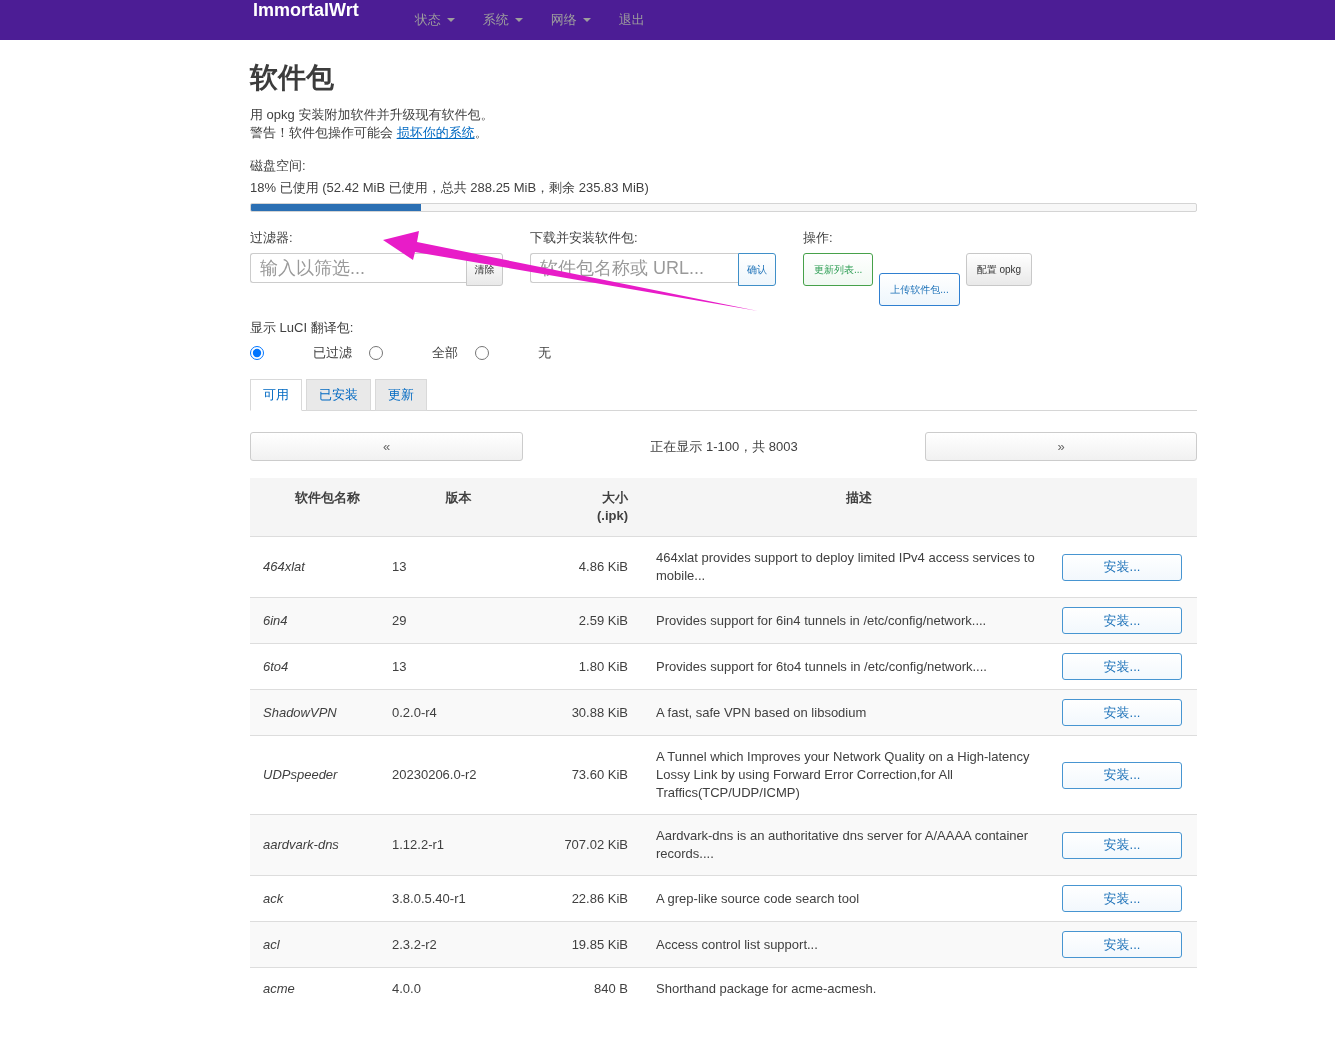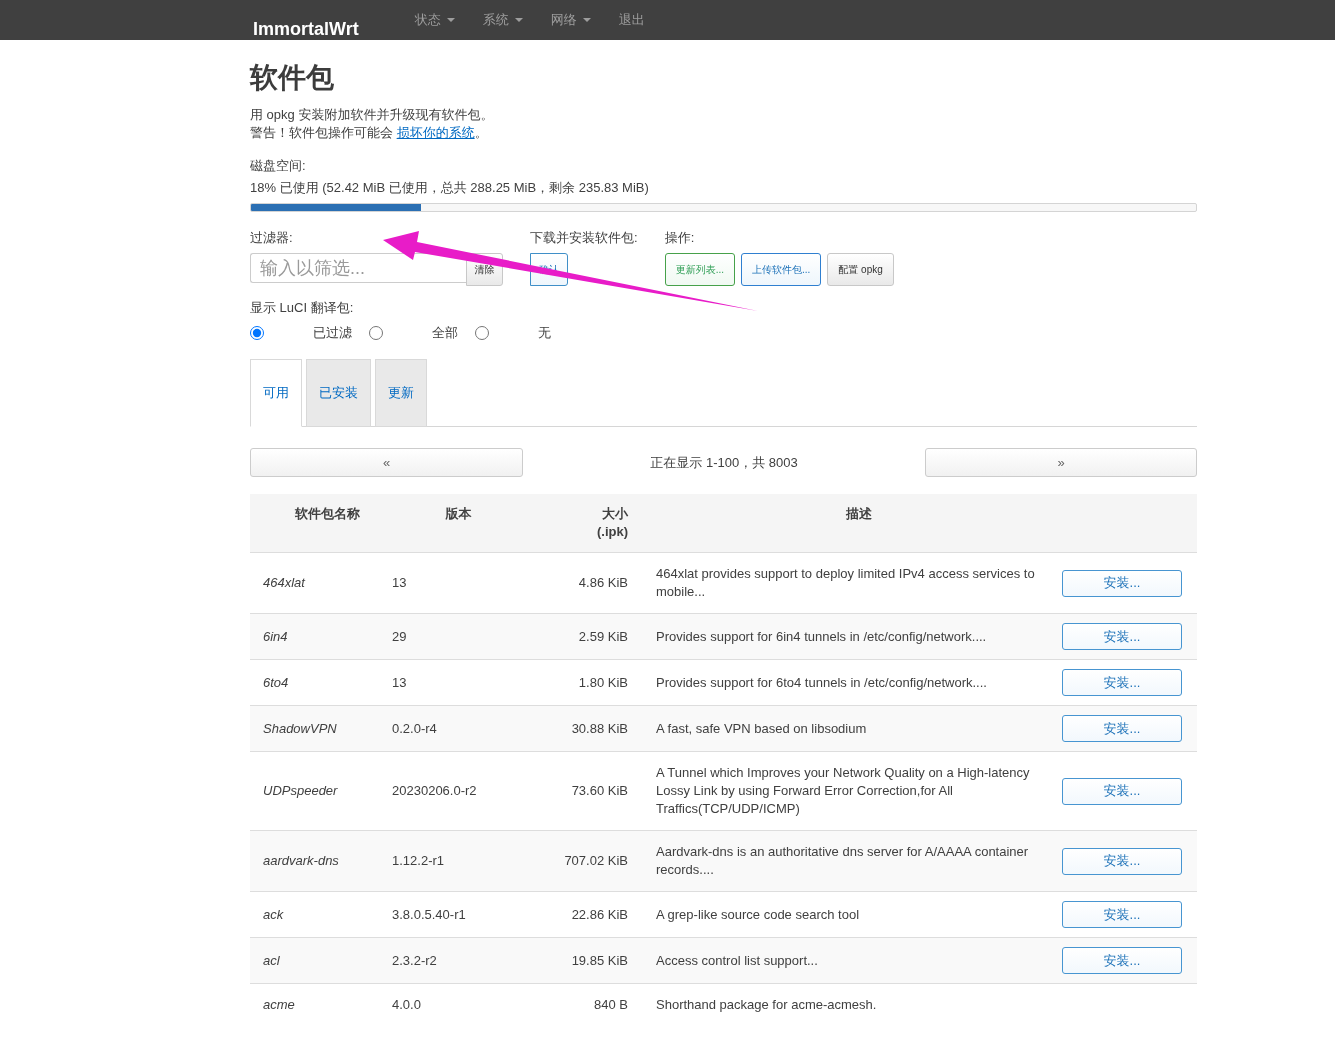--- a/index.html
+++ b/index.html
@@ -7,21 +7,21 @@
   html, body { margin: 0; padding: 0; }
   body {
     width: 1335px; height: 1044px; overflow: hidden; position: relative;
     background: #ffffff; color: #404040;
     font-family: "Liberation Sans", "DejaVu Sans", sans-serif;
     font-size: 13px;
   }
 
   
   .navbar {
-    height: 40px; background: #404040; display: flex; align-items: flex-end;
+    height: 40px; background: #4c1d95; display: flex; align-items: flex-start;
     padding-left: 253px;
   }
   .brand { color: #ffffff; font-size: 18px; font-weight: bold; margin-right: 42px; cursor: pointer; }
   .nav-items { display: flex; height: 40px; }
   .nav-item {
     color: #9d9d9d; font-size: 13px; padding: 0 14px; height: 40px;
     display: flex; align-items: center; gap: 6px; cursor: pointer;
   }
   .caret {
     width: 0; height: 0; display: inline-block;
@@ -65,32 +65,32 @@
   }
   .btn-append { border-radius: 0 3px 3px 0; }
   .btn-clear { width: 37px; padding: 0; }
   .btn-confirm {
     width: 38px; padding: 0; border-color: #3f8fc8; color: #1c71b8;
     background: linear-gradient(#ffffff, #eef6fc);
   }
   .action-buttons { display: flex; }
   .action-buttons .btn { margin-right: 6px; }
   .btn-update { border-color: #46a14a; color: #2f9e55; background: linear-gradient(#ffffff, #f0f9f2); }
-  .btn-upload { border-color: #2f7fd0; color: #1c71b8; background: linear-gradient(#ffffff, #eef6fc); }
+  .btn-upload { border-color: #2f7fd0; color: #1c71b8; background: linear-gradient(#ffffff, #eef6fc); margin-top: 20px; }
 
   
   .translations { margin-top: 13px; }
   .radio-row { margin-top: 7px; display: flex; align-items: center; }
   .radio-option { display: flex; align-items: center; margin-right: 17px; cursor: pointer; gap: 44px; }
   .radio-option input { margin: 0 5px 0 0; width: 14px; height: 14px; }
 
   
   .tabs { margin-top: 17px; display: flex; border-bottom: 1px solid #d6d6d6; }
   .tab {
-    font-size: 13px; color: #0069c2; padding: 24px 12px; cursor: pointer;
+    font-size: 13px; color: #0069c2; padding: 6px 12px; cursor: pointer;
     background: #e9e9e9; border: 1px solid #d9d9d9; margin-right: 4px; margin-bottom: -1px;
   }
   .tab.active { background: #ffffff; border-bottom-color: #ffffff; }
 
   
   .pagination { display: flex; align-items: center; margin-top: 21px; }
   .page-btn {
     height: 29px; border: 1px solid #cccccc; border-radius: 3px; cursor: pointer;
     background: linear-gradient(#ffffff, #f1f1f1); color: #666666; font-size: 13px;
     font-family: inherit;
@@ -172,20 +172,21 @@
     <div class="ctrl-col">
       <span class="ctrl-label">过滤器:</span>
       <div class="input-group">
         <input class="text-input filter-input" type="text" placeholder="输入以筛选..." style="">
         <button class="btn btn-append btn-clear">清除</button>
       </div>
     </div>
     <div class="ctrl-col">
       <span class="ctrl-label">下载并安装软件包:</span>
       <div class="input-group">
+        <input class="text-input download-input" type="text" placeholder="软件包名称或 URL..." style="">
         <button class="btn btn-append btn-confirm">确认</button>
       </div>
     </div>
     <div class="ctrl-col">
       <span class="ctrl-label">操作:</span>
       <div class="action-buttons">
         <button class="btn btn-update">更新列表...</button>
         <button class="btn btn-upload">上传软件包...</button>
         <button class="btn">配置 opkg</button>
       </div>

